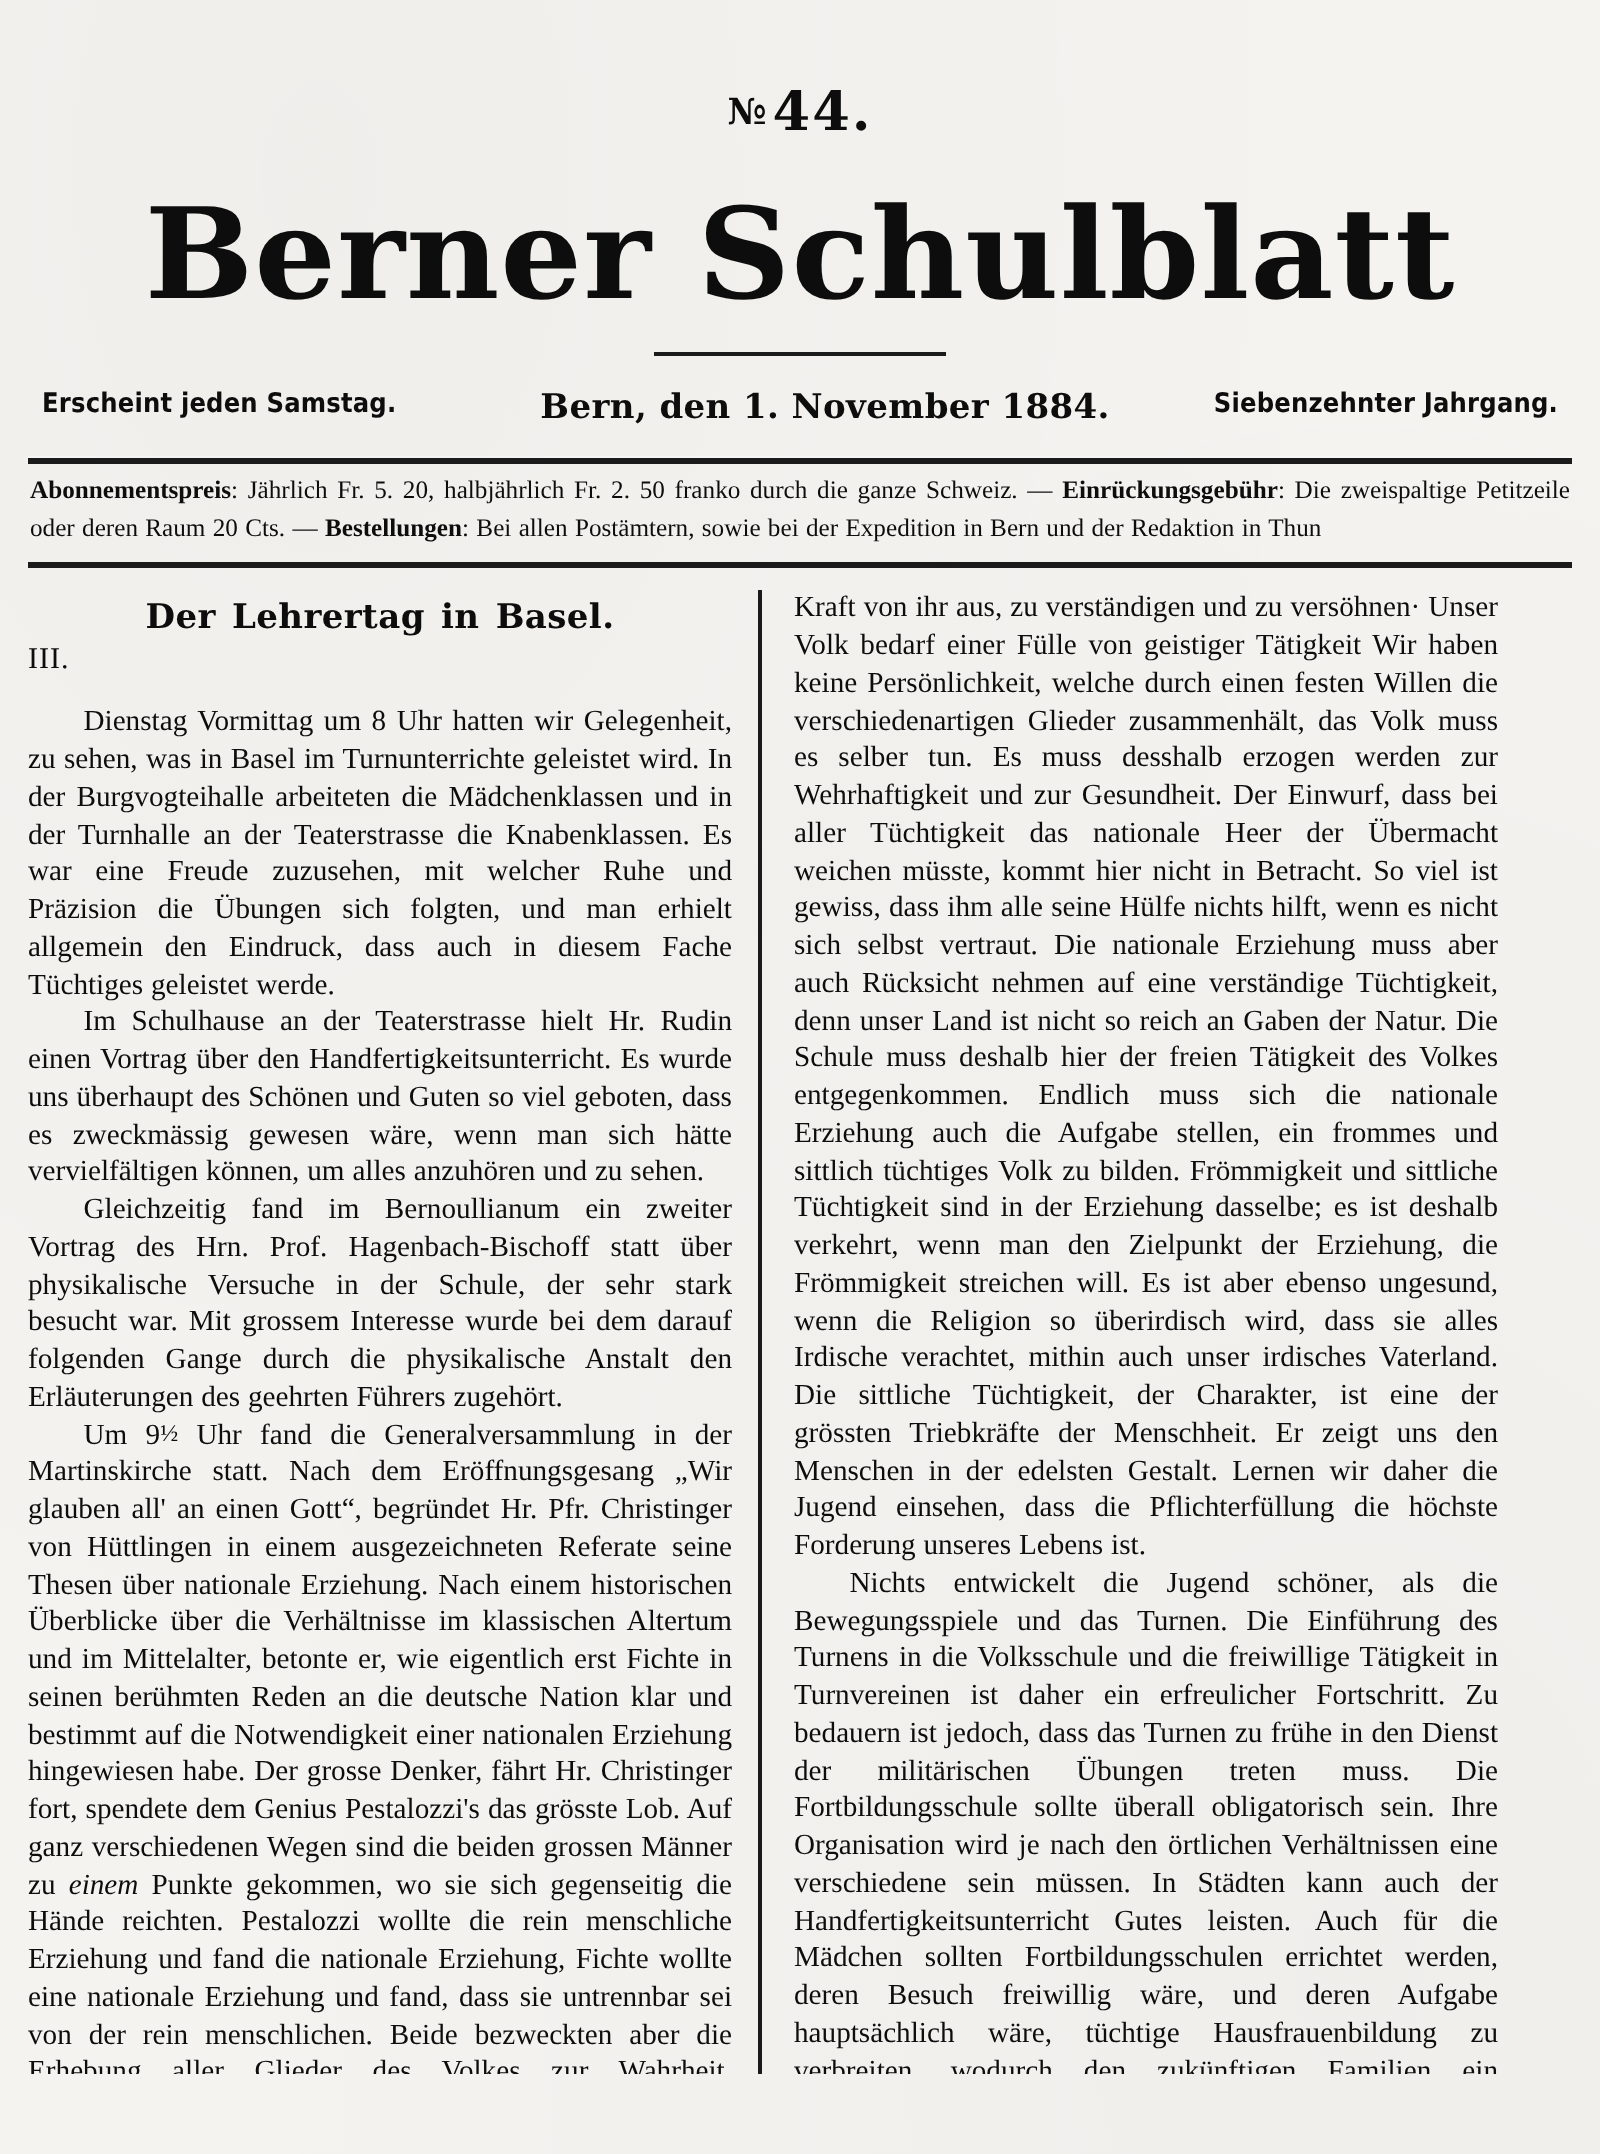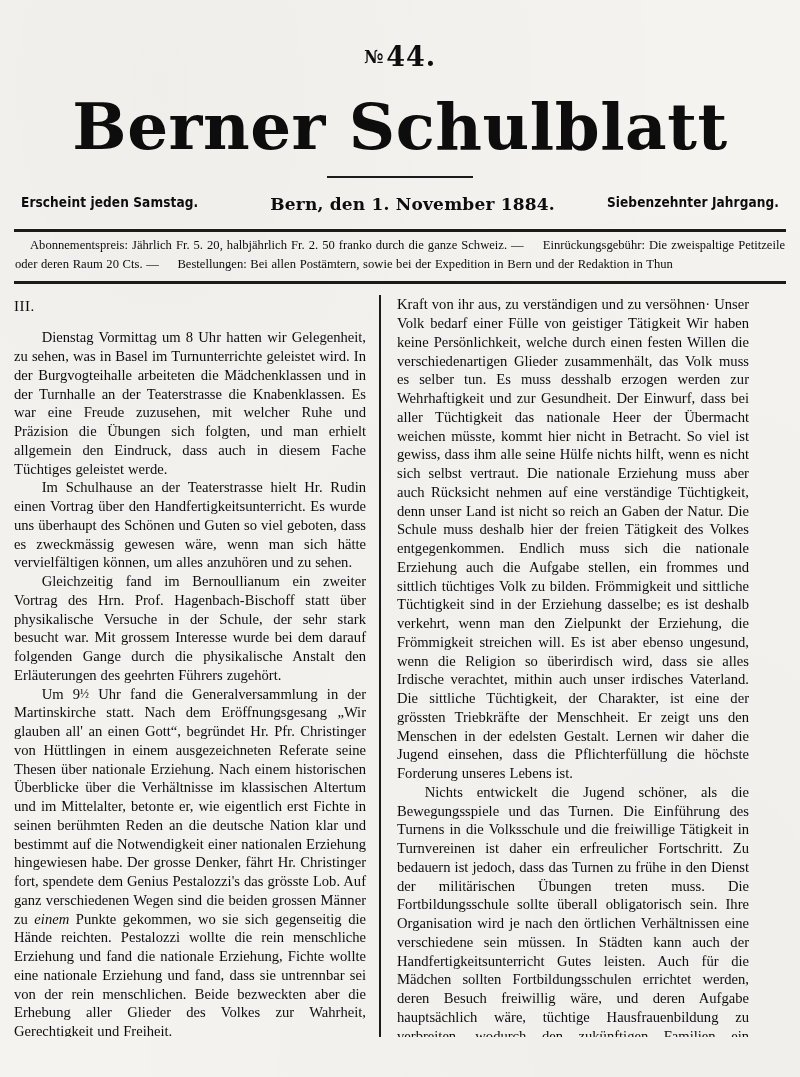--- a/index.html
+++ b/index.html
@@ -114,21 +114,21 @@
   }
 
   .subscription {
     font-family: "Liberation Serif", "DejaVu Serif", serif;
     font-size: 12.6px;
     line-height: 1.52;
     text-align: justify;
     padding: 4px 1px 1px 1px;
     word-spacing: 0.5px;
   }
-  .subscription b { font-weight: 400; margin-left: 15px; }
+  .subscription b { font-weight: 700; }
 
   
   .columns {
     display: flex;
     margin-top: 11px;
     height: 742px;
     overflow: hidden;
   }
   .col {
     width: 352px;
@@ -194,20 +194,21 @@
 
   <div class="subscription">
     <b>Abonnementspreis</b><span>: Jährlich Fr. 5. 20, halbjährlich Fr. 2. 50 franko durch die ganze Schweiz. — </span><b>Einrückungsgebühr</b><span>: Die zweispaltige Petitzeile oder deren Raum 20 Cts. — </span><b>Bestellungen</b><span>: Bei allen Postämtern, sowie bei der Expedition in Bern und der Redaktion in Thun</span>
   </div>
 
   <div class="rule-thick-bottom"></div>
 
   <div class="columns">
 
     <div class="col col-left">
+      <h1 class="article-title">Der Lehrertag in Basel.</h1>
       <div class="article-part">III.</div>
 
       <p class="body">Dienstag Vormittag um 8 Uhr hatten wir Gelegenheit, zu sehen, was in Basel im Turnunterrichte geleistet wird. In der Burgvogteihalle arbeiteten die Mädchenklassen und in der Turnhalle an der Teaterstrasse die Knabenklassen. Es war eine Freude zuzusehen, mit welcher Ruhe und Präzision die Übungen sich folgten, und man erhielt allgemein den Eindruck, dass auch in diesem Fache Tüchtiges geleistet werde.</p>
       <p class="body">Im Schulhause an der Teaterstrasse hielt Hr. Rudin einen Vortrag über den Handfertigkeitsunterricht. Es wurde uns überhaupt des Schönen und Guten so viel geboten, dass es zweckmässig gewesen wäre, wenn man sich hätte vervielfältigen können, um alles anzuhören und zu sehen.</p>
       <p class="body">Gleichzeitig fand im Bernoullianum ein zweiter Vortrag des Hrn. Prof. Hagenbach-Bischoff statt über physikalische Versuche in der Schule, der sehr stark besucht war. Mit grossem Interesse wurde bei dem darauf folgenden Gange durch die physikalische Anstalt den Erläuterungen des geehrten Führers zugehört.</p>
 
       <p class="body"><span>Um 9</span><span class="frac">½</span><span> Uhr fand die Generalversammlung in der Martinskirche statt. Nach dem Eröffnungsgesang „Wir glauben all' an einen Gott“, begründet Hr. Pfr. Christinger von Hüttlingen in einem ausgezeichneten Referate seine Thesen über nationale Erziehung. Nach einem historischen Überblicke über die Verhältnisse im klassischen Altertum und im Mittelalter, betonte er, wie eigentlich erst Fichte in seinen berühmten Reden an die deutsche Nation klar und bestimmt auf die Notwendigkeit einer nationalen Erziehung hingewiesen habe. Der grosse Denker, fährt Hr. Christinger fort, spendete dem Genius Pestalozzi's das grösste Lob. Auf ganz verschiedenen Wegen sind die beiden grossen Männer zu </span><i>einem</i><span> Punkte gekommen, wo sie sich gegenseitig die Hände reichten. Pestalozzi wollte die rein menschliche Erziehung und fand die nationale Erziehung, Fichte wollte eine nationale Erziehung und fand, dass sie untrennbar sei von der rein menschlichen. Beide bezweckten aber die Erhebung aller Glieder des Volkes zur Wahrheit, Gerechtigkeit und Freiheit.</span></p>
 
     </div>
 

